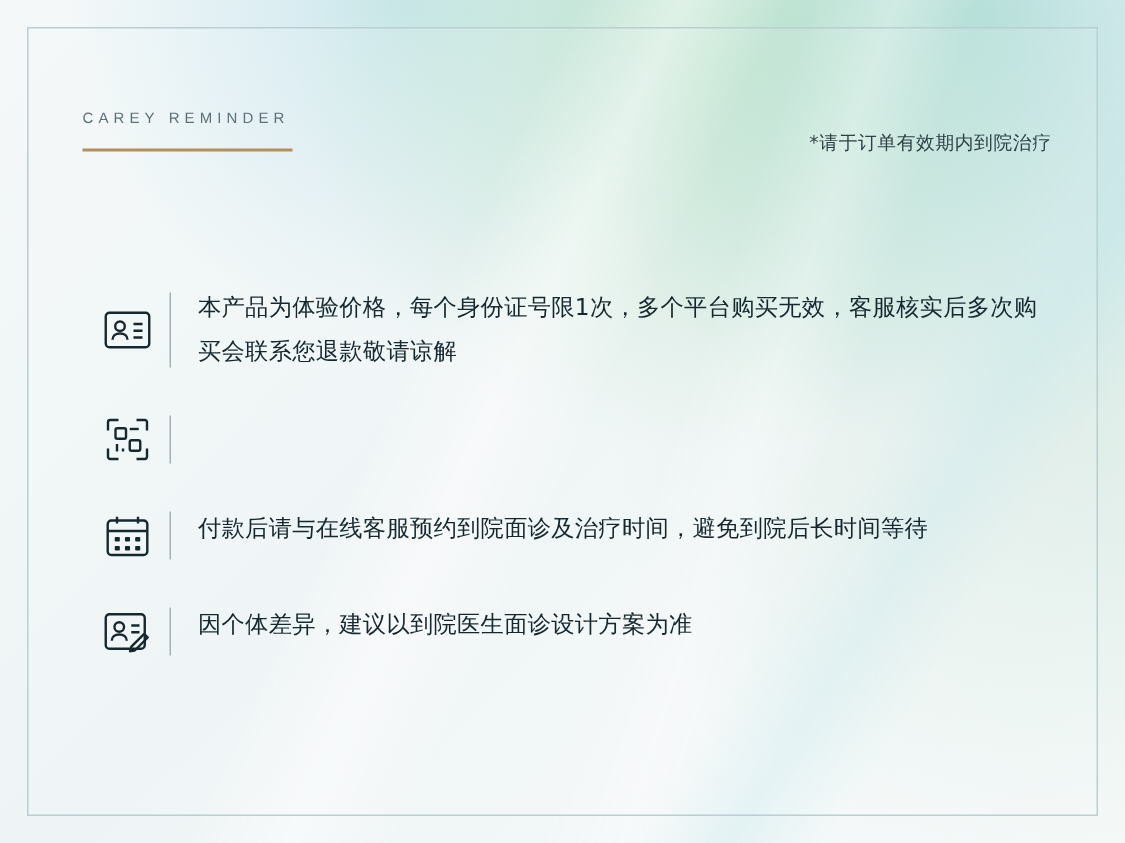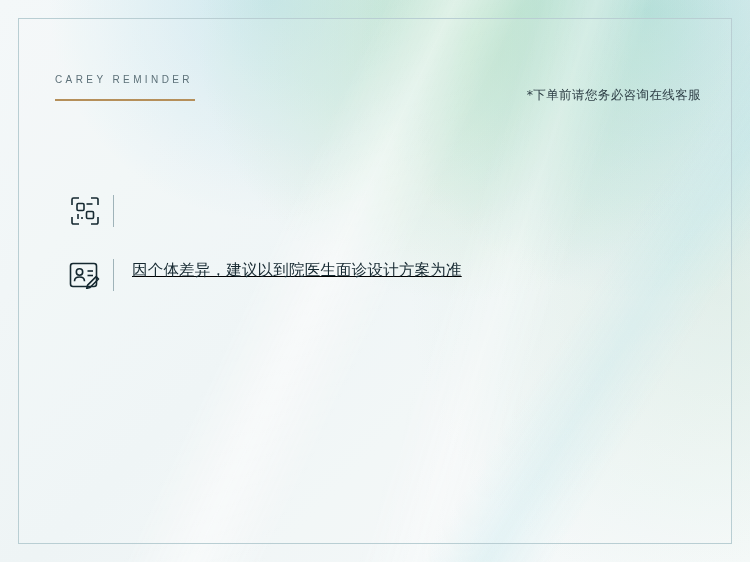--- a/index.html
+++ b/index.html
@@ -96,21 +96,21 @@
     left: 44px;
     right: 34px;
     top: 172px;
   }
 
   .item {
     display: flex;
     align-items: flex-start;
     margin-bottom: 24px;
   }
-  .item:last-child { margin-bottom: 0; text-decoration: underline; }
+  .item:last-child { margin-bottom: 0; }
 
   .icon-cell {
     flex: 0 0 44px;
     width: 44px;
     height: 40px;
     display: flex;
     align-items: center;
     justify-content: center;
   }
 
@@ -146,42 +146,74 @@
 <div class="poster">
   <div class="streaks"></div>
 
   <div class="card">
 
     <div class="header">
       <div class="title-en">CAREY REMINDER</div>
       <div class="title-rule"></div>
     </div>
 
-    <div class="note">*下单前请您务必咨询在线客服</div>
+    <div class="note">*请于订单有效期内到院治疗</div>
 
     <div class="items">
 
+      <div class="item tall">
+        <div class="icon-cell">
+          <svg width="32" height="28" viewBox="0 0 32 28" fill="none" stroke="#152830" stroke-width="1.6">
+            <rect x="1.5" y="2.5" width="29" height="23" rx="2.5"></rect>
+            <circle cx="11" cy="11.5" r="3.2"></circle>
+            <path d="M6 20.5c0-2.8 2.3-4.2 5-4.2s5 1.4 5 4.2"></path>
+            <line x1="20" y1="10" x2="26" y2="10"></line>
+            <line x1="20" y1="14.5" x2="26" y2="14.5"></line>
+            <line x1="20" y1="19" x2="26" y2="19"></line>
+          </svg>
+        </div>
+        <div class="divider"></div>
+        <div class="item-text">本产品为体验价格，每个身份证号限1次，多个平台购买无效，客服核实后多次购买会联系您退款敬请谅解</div>
+      </div>
 
       <div class="item">
         <div class="icon-cell">
           <svg width="30" height="30" viewBox="0 0 30 30" fill="none" stroke="#152830" stroke-width="1.6">
             <path d="M2 9V3.5A1.5 1.5 0 0 1 3.5 2H9"></path>
             <path d="M21 2h5.5A1.5 1.5 0 0 1 28 3.5V9"></path>
             <path d="M28 21v5.5a1.5 1.5 0 0 1-1.5 1.5H21"></path>
             <path d="M9 28H3.5A1.5 1.5 0 0 1 2 26.5V21"></path>
             <rect x="7" y="7.5" width="7" height="7" rx="1.2"></rect>
             <rect x="16.5" y="15.5" width="7" height="7" rx="1.2"></rect>
             <line x1="16.5" y1="8" x2="22.5" y2="8"></line>
             <line x1="8" y1="18" x2="8" y2="23"></line>
             <line x1="12" y1="21" x2="12" y2="23"></line>
           </svg>
         </div>
         <div class="divider"></div>
       </div>
 
+      <div class="item">
+        <div class="icon-cell">
+          <svg width="30" height="29" viewBox="0 0 30 29" fill="none" stroke="#152830" stroke-width="1.6">
+            <rect x="1.8" y="4" width="26.4" height="23" rx="2.5"></rect>
+            <line x1="1.8" y1="11" x2="28.2" y2="11"></line>
+            <line x1="8" y1="1.5" x2="8" y2="6"></line>
+            <line x1="22" y1="1.5" x2="22" y2="6"></line>
+            <rect x="6.5" y="15" width="3.4" height="3" rx="0.6" fill="#152830" stroke="none"></rect>
+            <rect x="13.3" y="15" width="3.4" height="3" rx="0.6" fill="#152830" stroke="none"></rect>
+            <rect x="20.1" y="15" width="3.4" height="3" rx="0.6" fill="#152830" stroke="none"></rect>
+            <rect x="6.5" y="21" width="3.4" height="3" rx="0.6" fill="#152830" stroke="none"></rect>
+            <rect x="13.3" y="21" width="3.4" height="3" rx="0.6" fill="#152830" stroke="none"></rect>
+            <rect x="20.1" y="21" width="3.4" height="3" rx="0.6" fill="#152830" stroke="none"></rect>
+          </svg>
+        </div>
+        <div class="divider"></div>
+        <div class="item-text">付款后请与在线客服预约到院面诊及治疗时间，避免到院后长时间等待</div>
+      </div>
 
 
       <div class="item">
         <div class="icon-cell">
           <svg width="32" height="28" viewBox="0 0 32 28" fill="none" stroke="#152830" stroke-width="1.6">
             <rect x="1.5" y="2.5" width="26" height="23" rx="2.5"></rect>
             <circle cx="10.5" cy="11" r="3.2"></circle>
             <path d="M5.5 20.2c0-2.8 2.3-4.2 5-4.2s5 1.4 5 4.2"></path>
             <line x1="18.5" y1="10" x2="24" y2="10"></line>
             <line x1="18.5" y1="14.5" x2="24" y2="14.5"></line>

